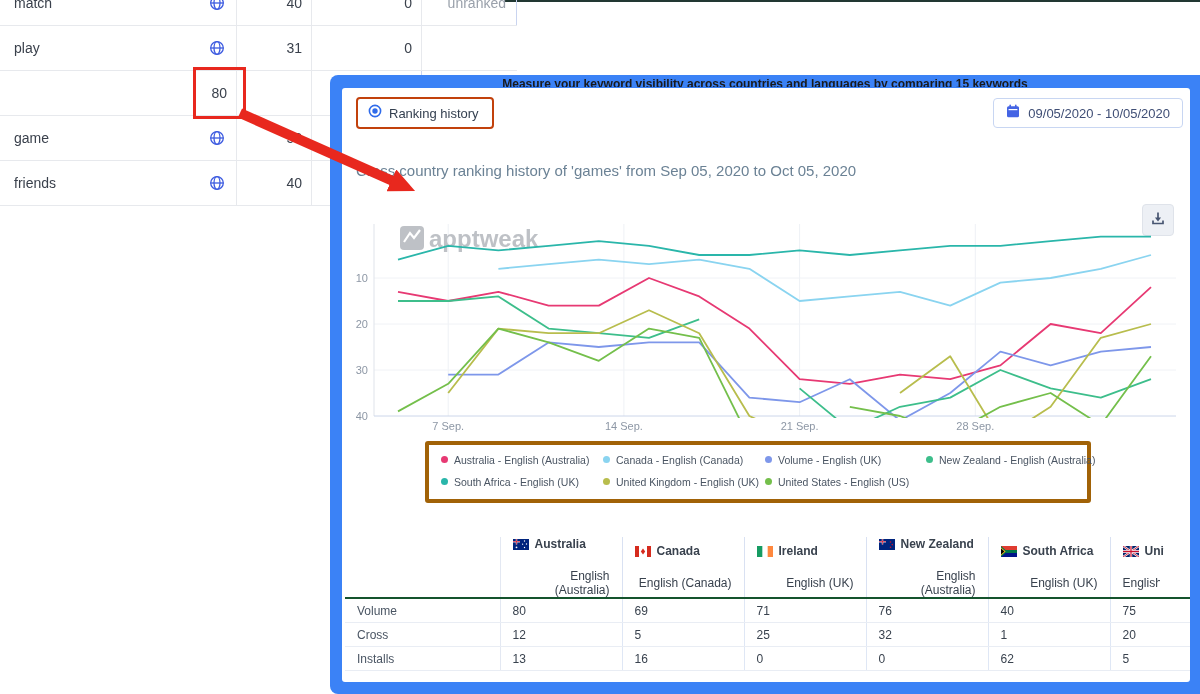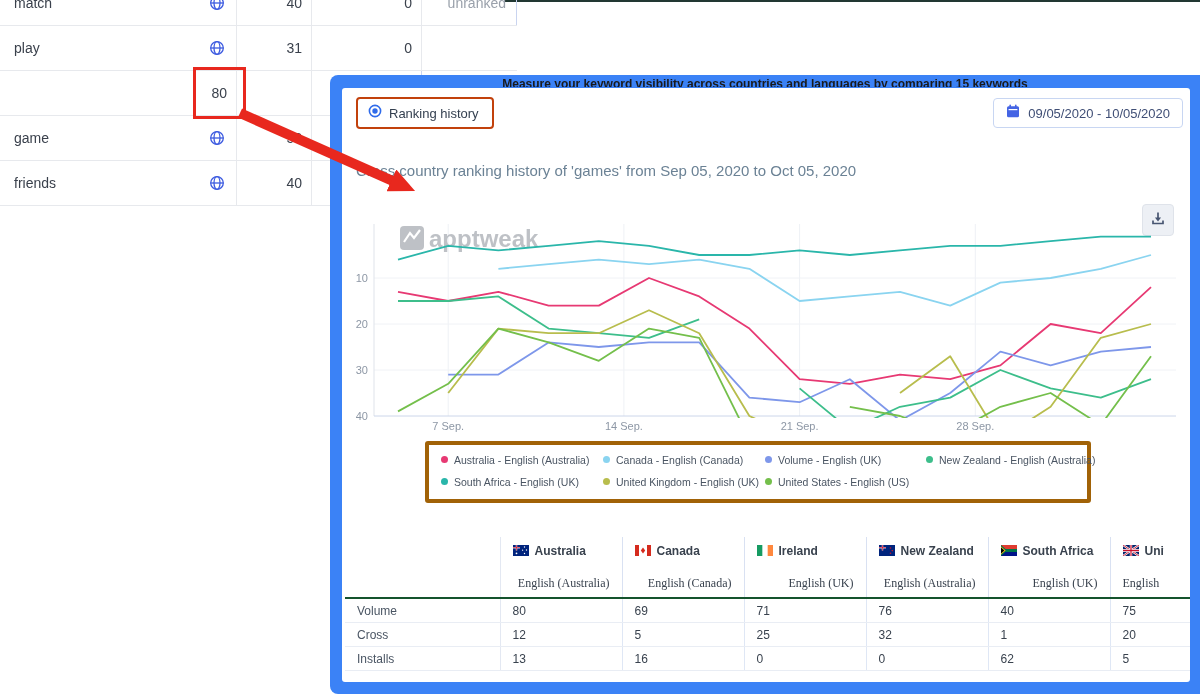--- a/index.html
+++ b/index.html
@@ -46,21 +46,21 @@
   .lg:nth-child(3){left:336px;top:9px}.lg:nth-child(4){left:497px;top:9px}
   .lg:nth-child(5){left:12px;top:31px}.lg:nth-child(6){left:174px;top:31px}
   .lg:nth-child(7){left:336px;top:31px}
   
   .ctable{position:absolute;left:3px;top:449px;width:885px;border-collapse:collapse;table-layout:fixed;}
   .ctable col.lblcol{width:155px}.ctable col.ccol{width:122px}
   .ctable th{height:60px;text-align:right;vertical-align:middle;padding:0 12px;background:#fff;
     border-left:1px solid #d9e1f2;border-bottom:2px solid #14532d;font-weight:normal;}
   .ctable th.lbl{border-left:none;border-right:1px solid #e3e8f2;}
   .c-name-row{display:flex;align-items:center;gap:6px;font-size:12px;font-weight:bold;color:#39424e;}
-  .c-lang{display:block;margin-top:18px;font-size:12px;color:#39424e;font-family:Liberation Serif, serif;}
+  .c-lang{display:block;margin-top:18px;font-size:12px;color:#39424e;}
   .ctable td{height:23px;font-size:12px;color:#39424e;padding:0 12px;
     border-left:1px solid #dfe7f5;border-bottom:1px solid #e9edf4;}
   .ctable td.rowlbl{color:#4a5563;border-left:none;border-right:1px solid #e3e8f2;}
   .col-uk .c-nm{display:inline-block;max-width:19px;overflow:hidden;white-space:nowrap;}
   .col-uk .c-lang{max-width:37px;overflow:hidden;white-space:nowrap;}
   .flag{width:16px;height:11px;flex:0 0 16px;}
   
   .hl-box{position:absolute;left:193px;top:67px;width:47px;height:46px;border:3px solid #e8281e;z-index:30;}
   .arrow-svg{position:absolute;left:180px;top:55px;width:280px;height:165px;z-index:31;pointer-events:none;}
 </style>

